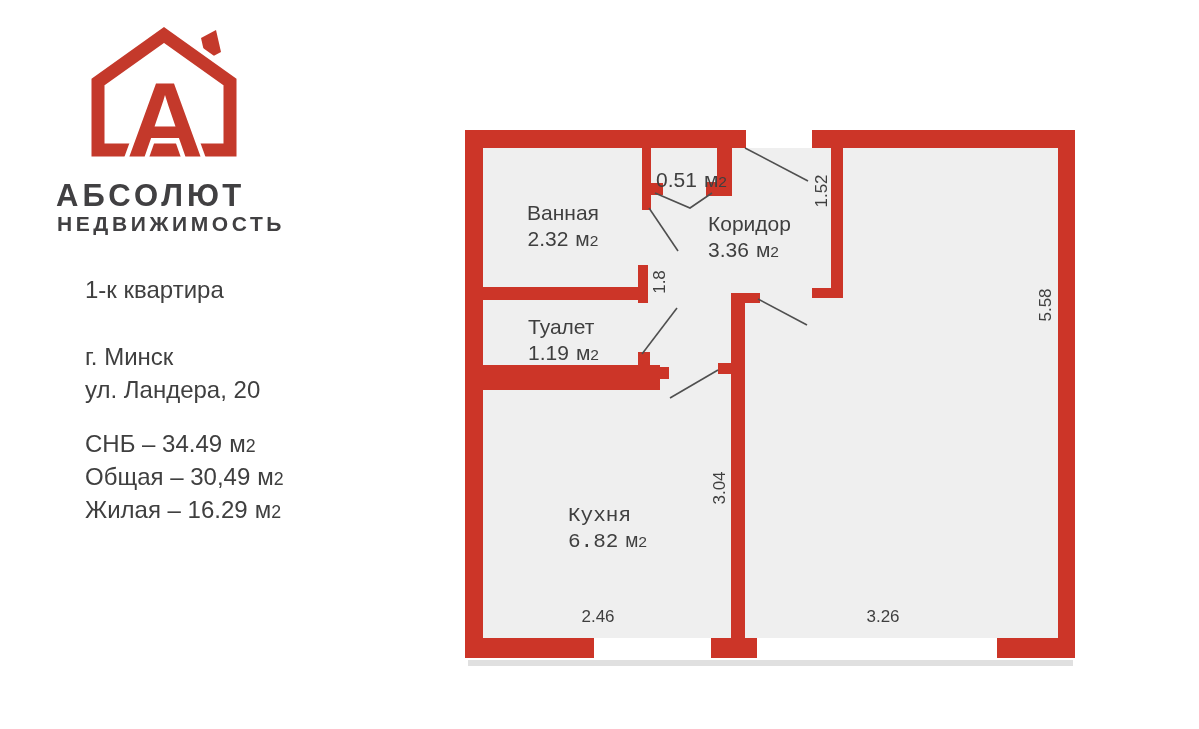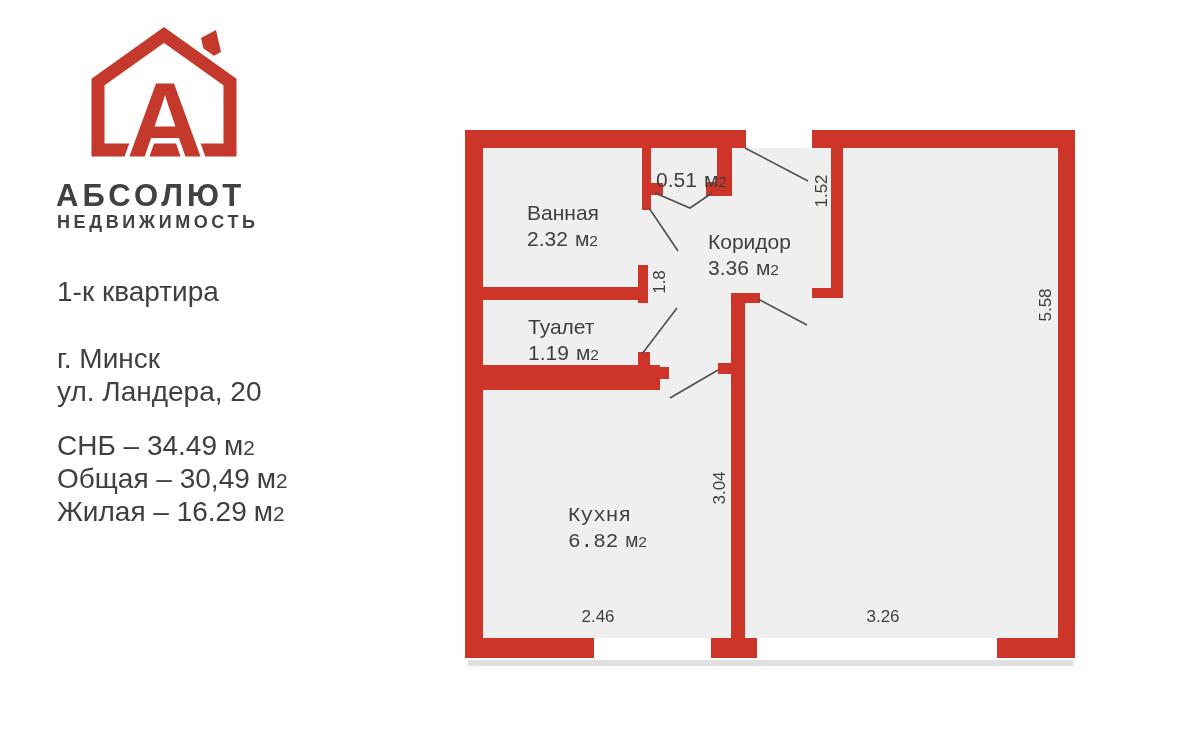--- a/index.html
+++ b/index.html
@@ -11,24 +11,24 @@
   }
   
   .logo{position:absolute;left:85px;top:12px;width:165px;height:160px;}
   .brand-title{
     position:absolute;left:56px;top:178px;
     font-size:31px;font-weight:bold;letter-spacing:4px;
     color:var(--heading,#414042);
   }
   .brand-subtitle{
     position:absolute;left:57px;top:212px;
-    font-size:18px;font-weight:bold;letter-spacing:3.6px;
+    font-size:21px;font-weight:bold;letter-spacing:3.6px;
     color:var(--heading,#414042);
   }
-  .txt{position:absolute;font-size:28px;color:var(--text_dark,#3f3f3f);white-space:nowrap;}
+  .txt{position:absolute;font-size:24px;color:var(--text_dark,#3f3f3f);white-space:nowrap;margin-left:28px;}
   .apt-type{left:57px;top:276px;}
   .addr-city{left:57px;top:343px;}
   .addr-street{left:57px;top:376px;}
   .info-0{left:57px;top:430px;}
   .info-1{left:57px;top:463px;}
   .info-2{left:57px;top:496px;}
   .unit{margin-left:7px;}
   .u2{font-size:0.74em;}
   
   .plan{position:absolute;left:465px;top:130px;width:610px;height:528px;}
@@ -116,29 +116,29 @@
 
   <svg class="lines" width="610" height="528" viewBox="0 0 610 528">
     <line x1="280" y1="18" x2="343" y2="51" stroke="var(--line,#4f4f4f)" stroke-width="1.6"></line>
     <line x1="293" y1="169" x2="342" y2="195" stroke="var(--line,#4f4f4f)" stroke-width="1.6"></line>
     <line x1="205" y1="268" x2="253" y2="240" stroke="var(--line,#4f4f4f)" stroke-width="1.6"></line>
     <line x1="177" y1="224" x2="212" y2="178" stroke="var(--line,#4f4f4f)" stroke-width="1.6"></line>
     <line x1="184" y1="78" x2="213" y2="121" stroke="var(--line,#4f4f4f)" stroke-width="1.6"></line>
     <polyline points="190,63 225,78 247,63" fill="none" stroke="var(--line,#4f4f4f)" stroke-width="1.6"></polyline>
   </svg>
 
-  <div class="room-label" style="left:62px;top:58px;">
+  <div class="room-label" style="left:62px;top:58px;text-align:center;">
     <div>Ванная</div>
     <div><span>2.32</span><span class="unit"><span>м</span><span class="u2">2</span></span></div>
   </div>
   <div class="room-label" style="left:63px;top:172px;">
     <div>Туалет</div>
     <div><span>1.19</span><span class="unit"><span>м</span><span class="u2">2</span></span></div>
   </div>
-  <div class="room-label" style="left:243px;top:87px;">
+  <div class="room-label" style="left:243px;top:69px;">
     <div>Коридор</div>
     <div><span>3.36</span><span class="unit"><span>м</span><span class="u2">2</span></span></div>
   </div>
   <div class="room-label" style="left:103px;top:361px;font-family:Liberation Mono, monospace;">
     <div>Кухня</div>
     <div><span>6.82</span><span class="unit"><span>м</span><span class="u2">2</span></span></div>
   </div>
   <div class="room-label" style="left:191px;top:25px;">
     <div><span>0.51</span><span class="unit"><span>м</span><span class="u2">2</span></span></div>
   </div>

